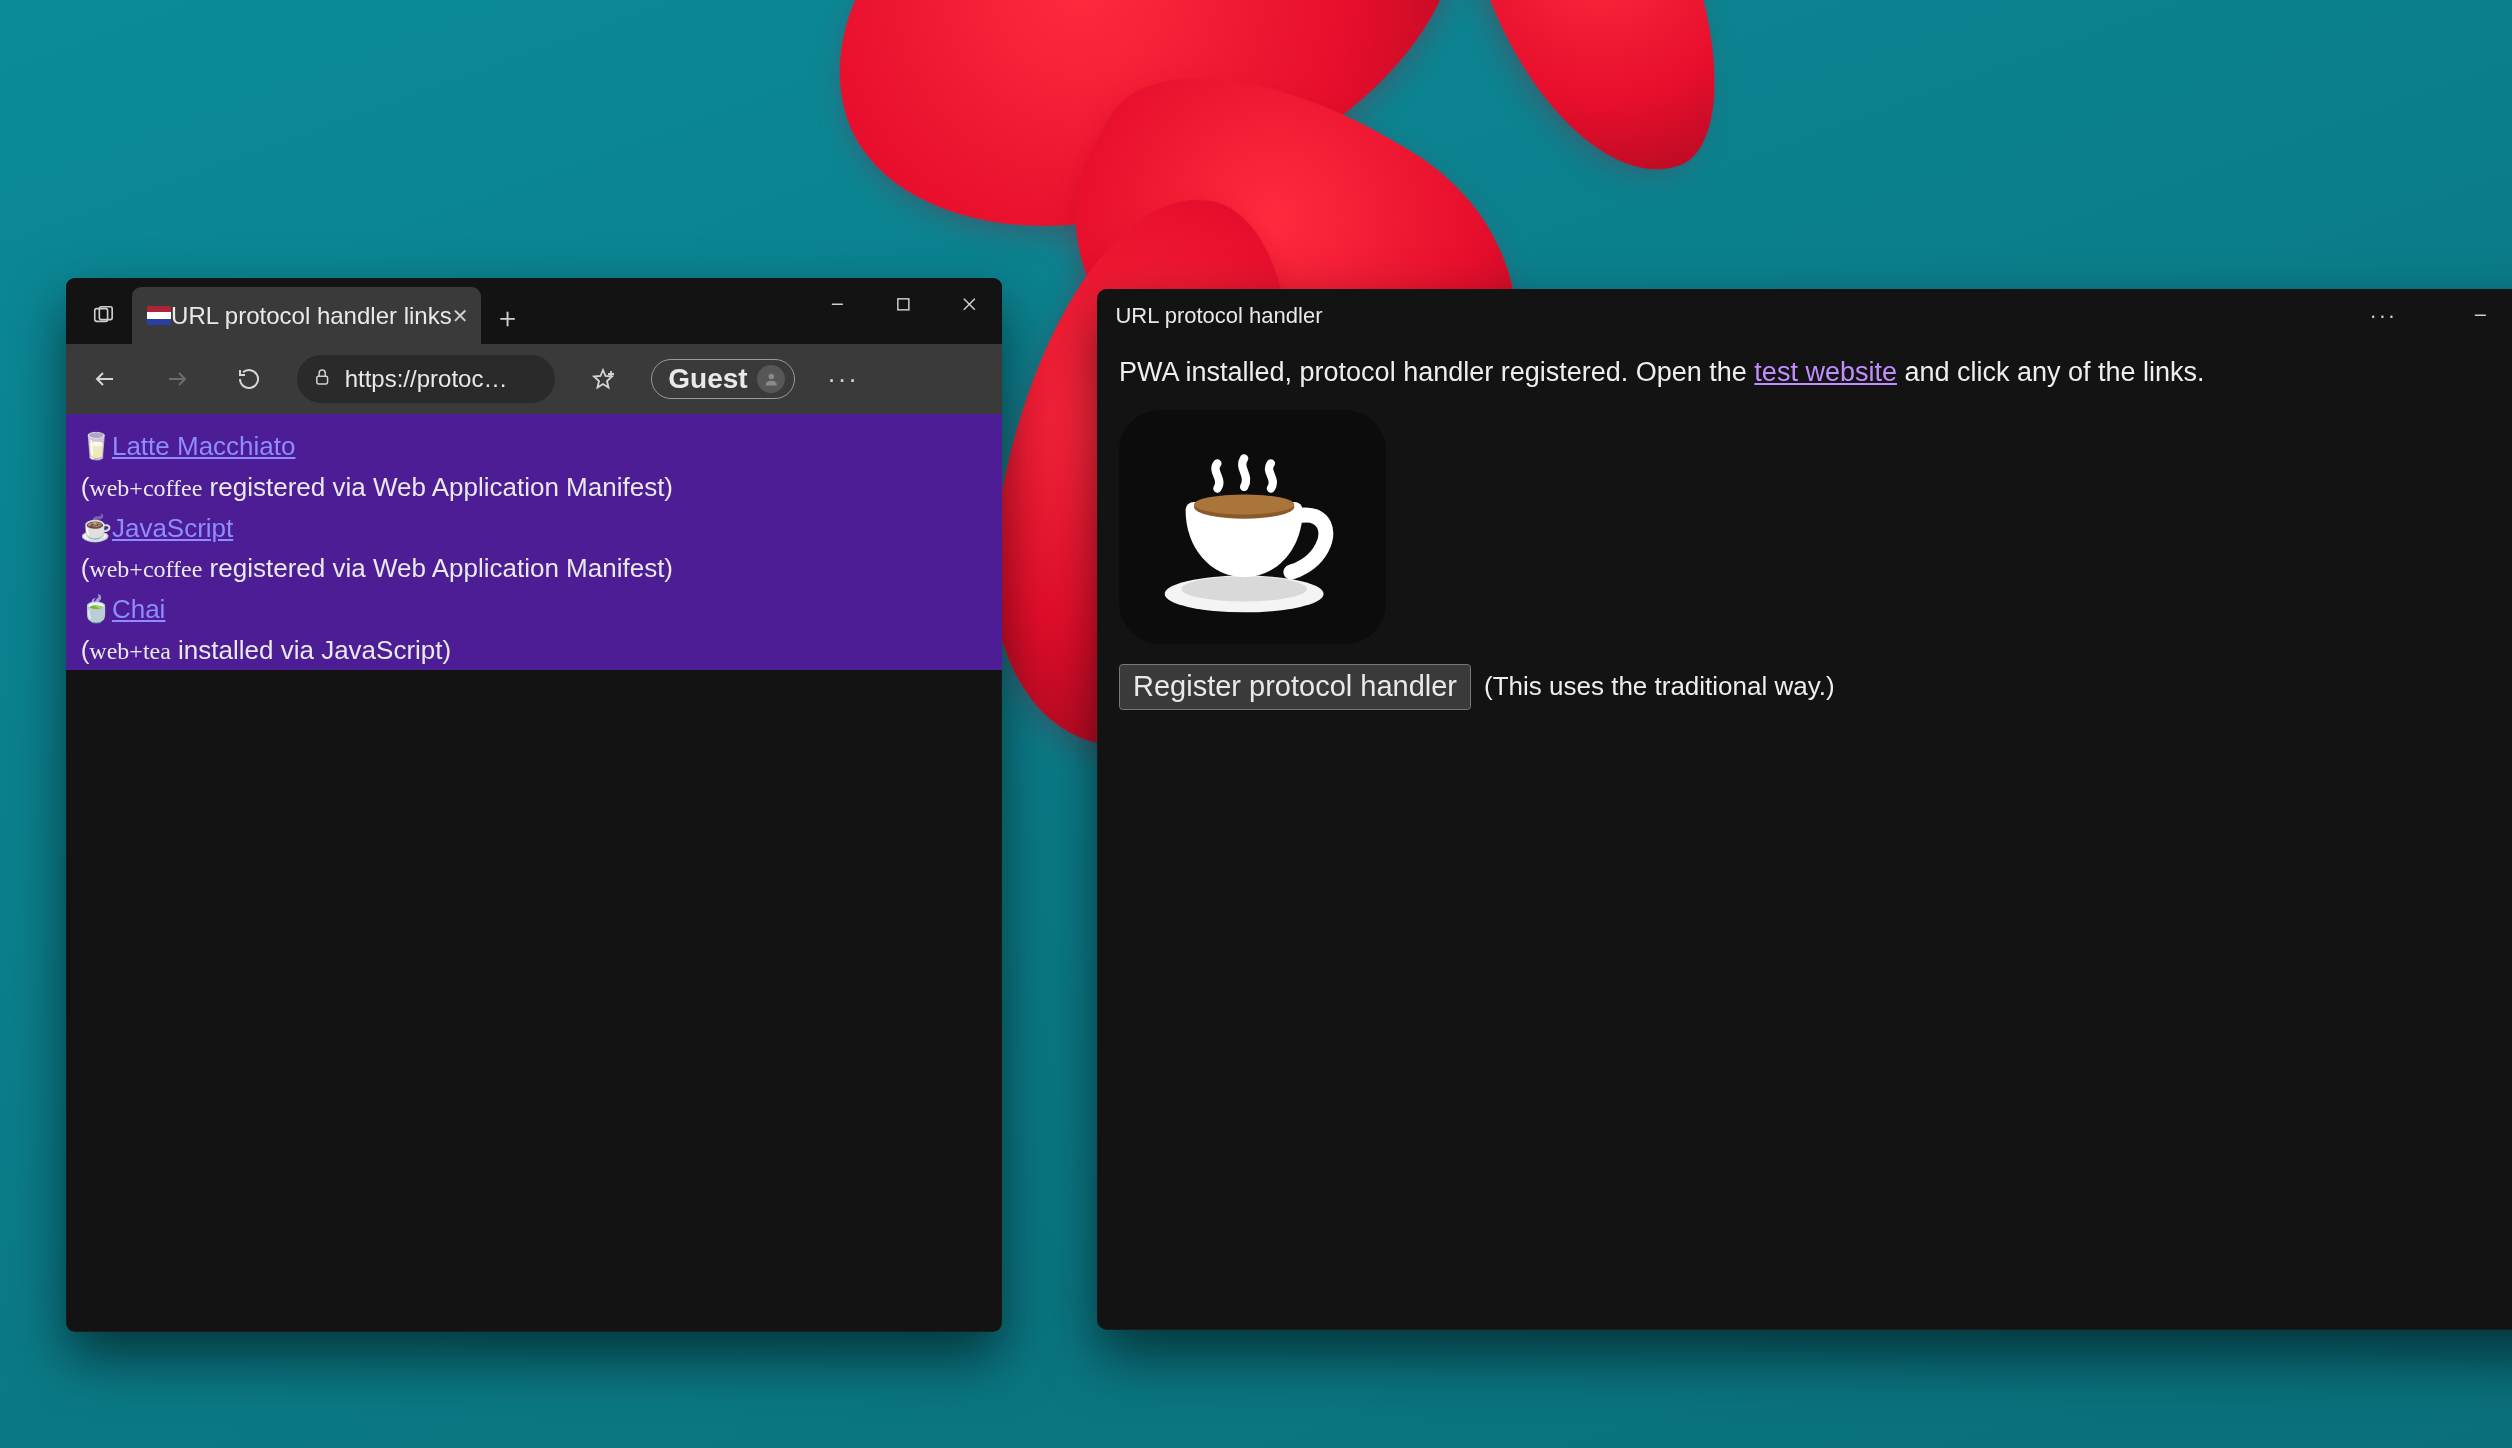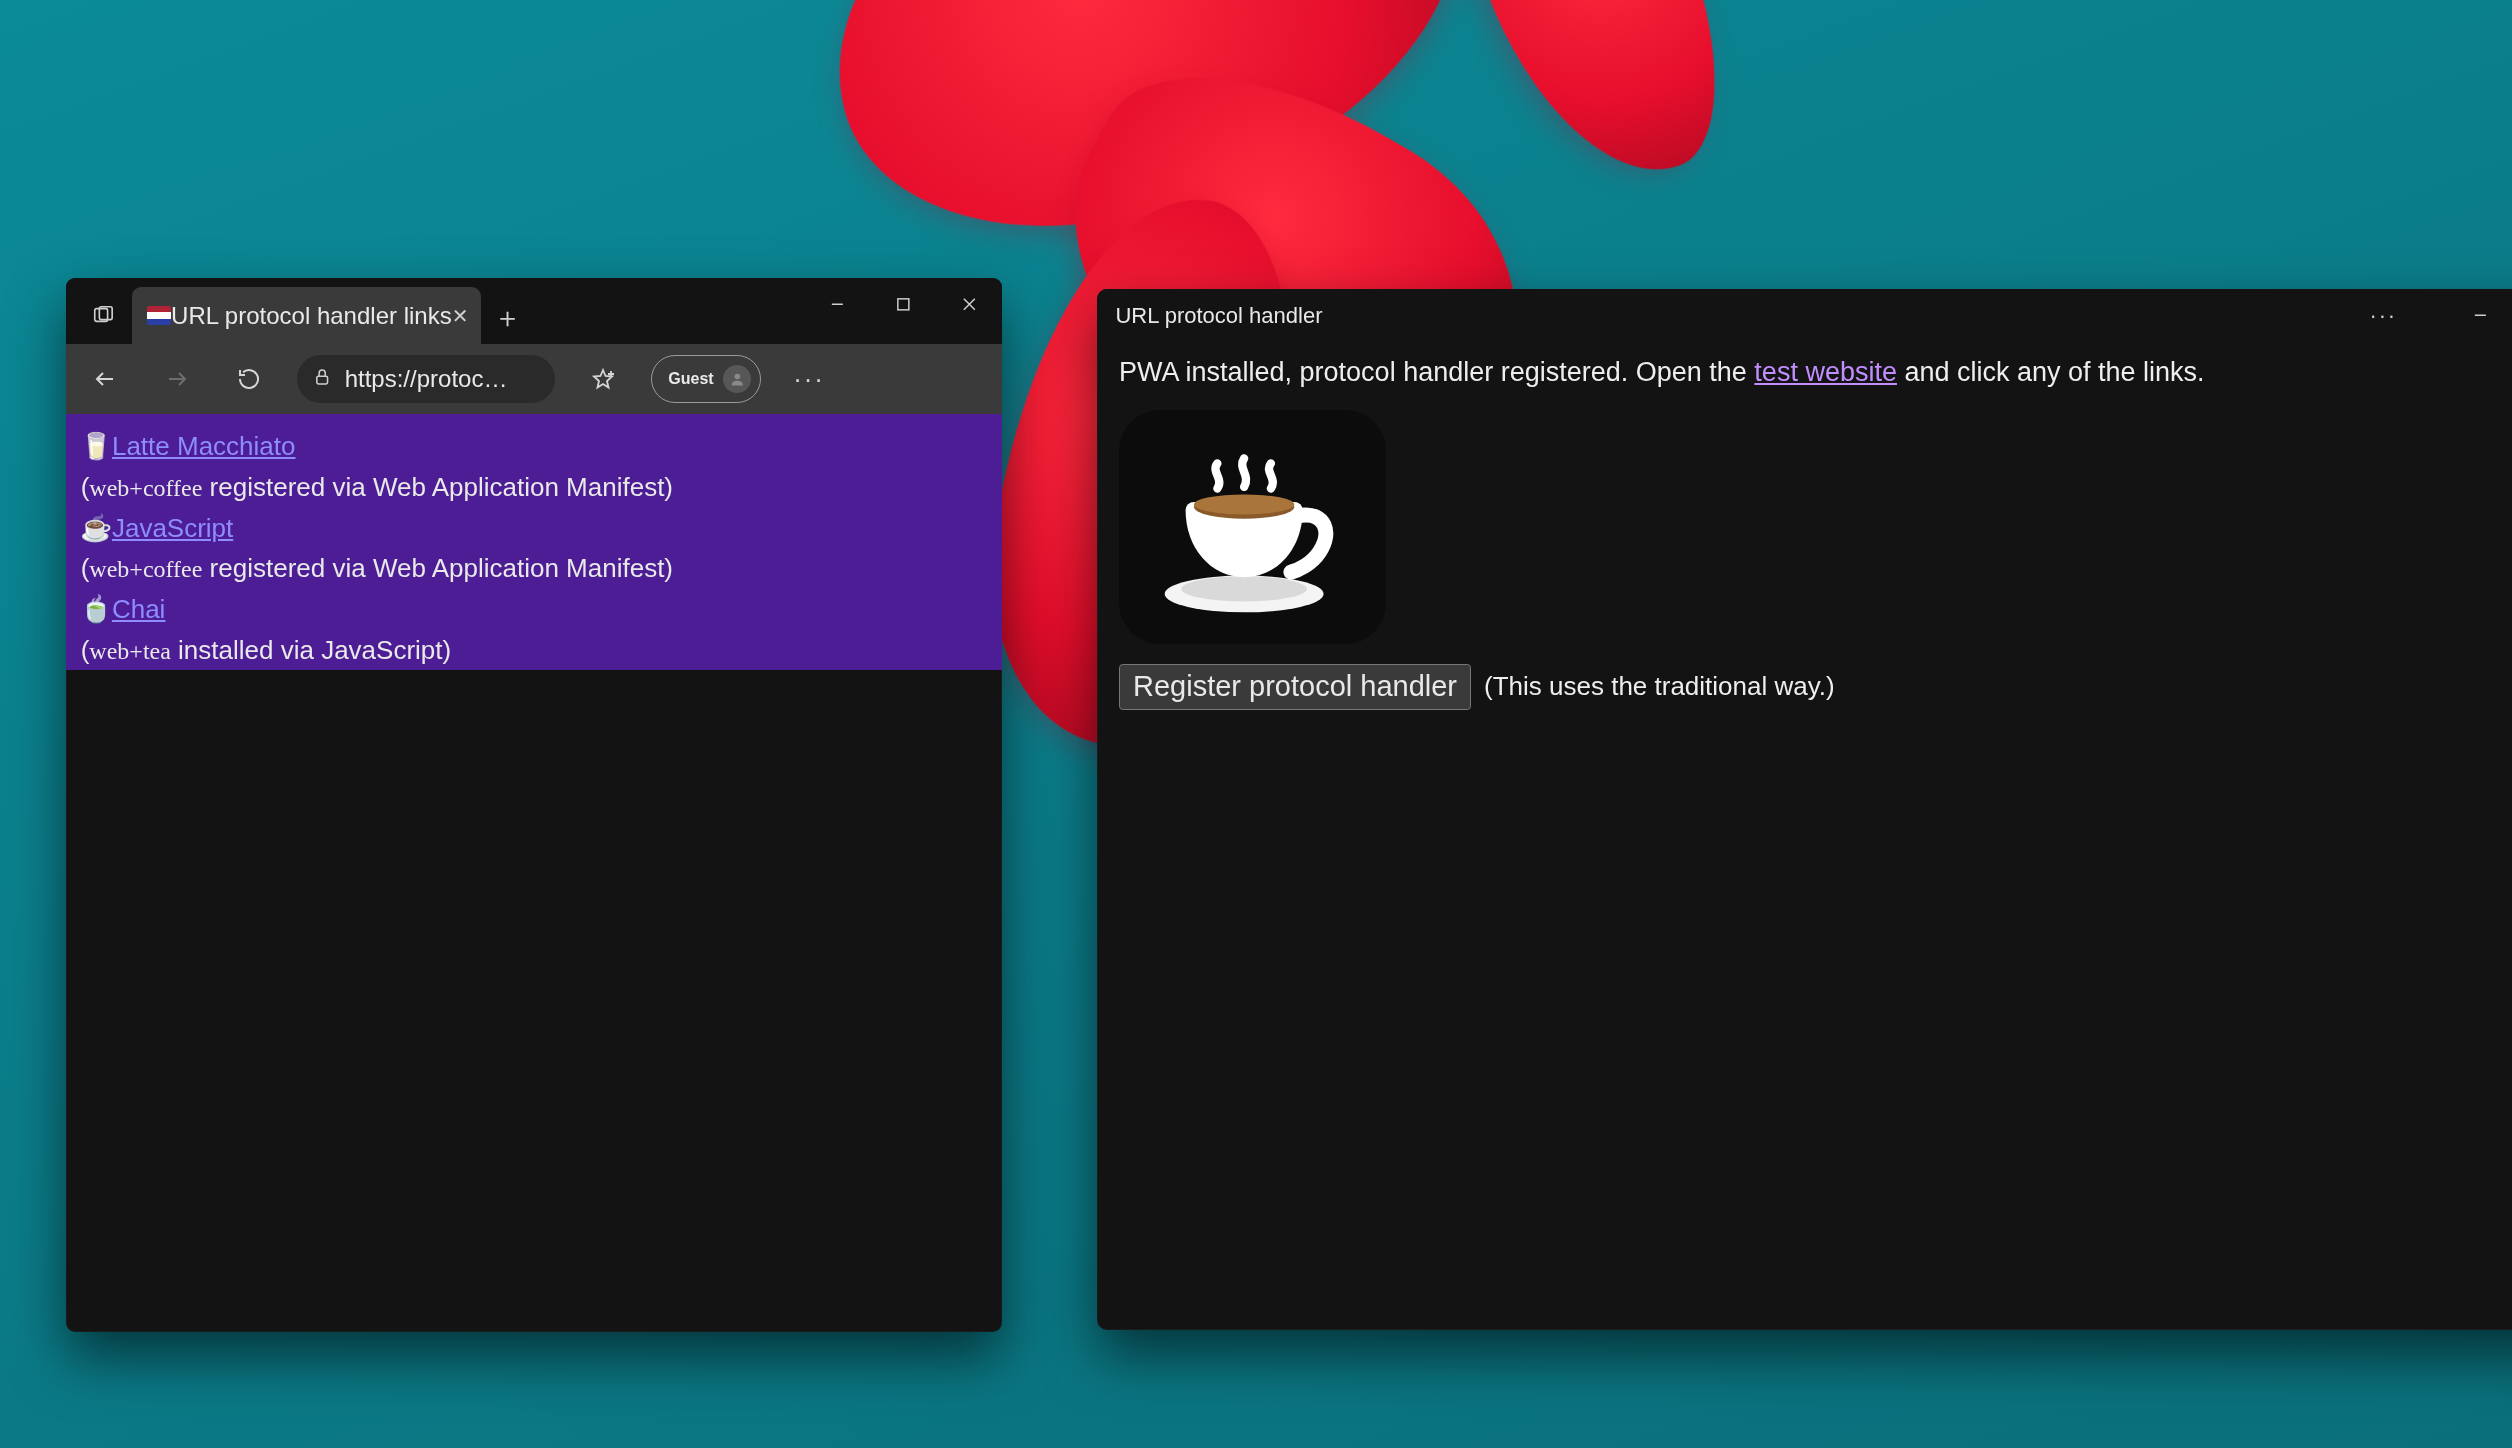--- a/index.html
+++ b/index.html
@@ -60,22 +60,22 @@
   }
   .tb-btn { width:48px; height:48px; display:flex; align-items:center; justify-content:center; color:#d6d6d6; border-radius:5.5px;}
   .tb-btn.dim { color:#6d6d6d; }
   .addr {
     flex:0 0 258px; height:48px; background:#2a2a2a; border-radius:24px;
     display:flex; align-items:center; gap:13px; padding:0 16.6px; color:#e9e9e9;
     font-size:24px;
   }
   .addr .lock { font-size:20px; color:#cfcfcf;}
   .guest-pill {
-    height:48px; border:1.8px solid #9a9a9a; border-radius:24px; display:flex; align-items:center;
-    gap:9.2px; padding:0 9.2px 0 16.6px; color:#e9e9e9; font-size:16px; font-weight:600;
+    height:40px; border:1.8px solid #9a9a9a; border-radius:24px; display:flex; align-items:center;
+    gap:9.2px; padding:0 9.2px 0 16.6px; color:#e9e9e9; font-size:28px; font-weight:600;
   }
   .guest-pill .avatar { width:28px; height:28px; border-radius:50%; background:#575757; display:flex; align-items:center; justify-content:center;}
   .dots { font-size:26px; letter-spacing:1.8px; color:#d6d6d6;}
 
   .b-content { padding:13px 14.7px 0 14.7px; background:#4c1d95; font-size:26px; }
   .b-content a { color:#8f8cff; text-decoration:underline; }
   .b-content .row { margin-bottom:1.8px; line-height:1.5; }
   .b-content .sub { color:#e9e9e9; }
   .b-content .sub code { font-family: Liberation Serif, serif; font-size:24px; }
   .emoji { display:inline-block; width:24px; }

